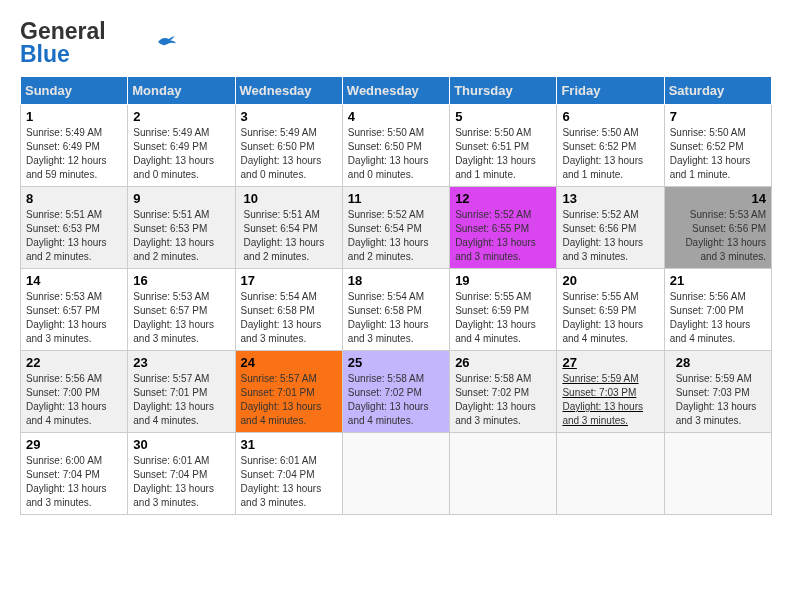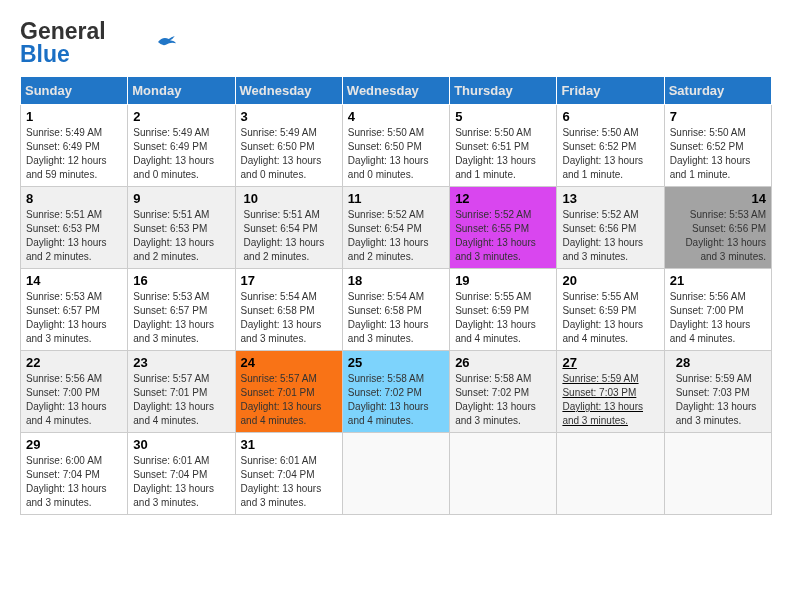--- a/index.html
+++ b/index.html
@@ -215,21 +215,21 @@
           <div class="day-info">Sunrise: 5:56 AM<br>Sunset: 7:00 PM<br>Daylight: 13 hours and 4 minutes.</div>
         </td>
         <td style="background: rgb(240, 240, 240);">
           <span class="day-num">23</span>
           <div class="day-info">Sunrise: 5:57 AM<br>Sunset: 7:01 PM<br>Daylight: 13 hours and 4 minutes.</div>
         </td>
         <td style="background: #f97316;">
           <span class="day-num">24</span>
           <div class="day-info">Sunrise: 5:57 AM<br>Sunset: 7:01 PM<br>Daylight: 13 hours and 4 minutes.</div>
         </td>
-        <td style="background: #7dd3fc;">
+        <td style="background: #c4b5fd;">
           <span class="day-num">25</span>
           <div class="day-info">Sunrise: 5:58 AM<br>Sunset: 7:02 PM<br>Daylight: 13 hours and 4 minutes.</div>
         </td>
         <td style="background: rgb(240, 240, 240);">
           <span class="day-num">26</span>
           <div class="day-info">Sunrise: 5:58 AM<br>Sunset: 7:02 PM<br>Daylight: 13 hours and 3 minutes.</div>
         </td>
         <td style="background: rgb(240, 240, 240); text-decoration: underline;">
           <span class="day-num">27</span>
           <div class="day-info">Sunrise: 5:59 AM<br>Sunset: 7:03 PM<br>Daylight: 13 hours and 3 minutes.</div>

